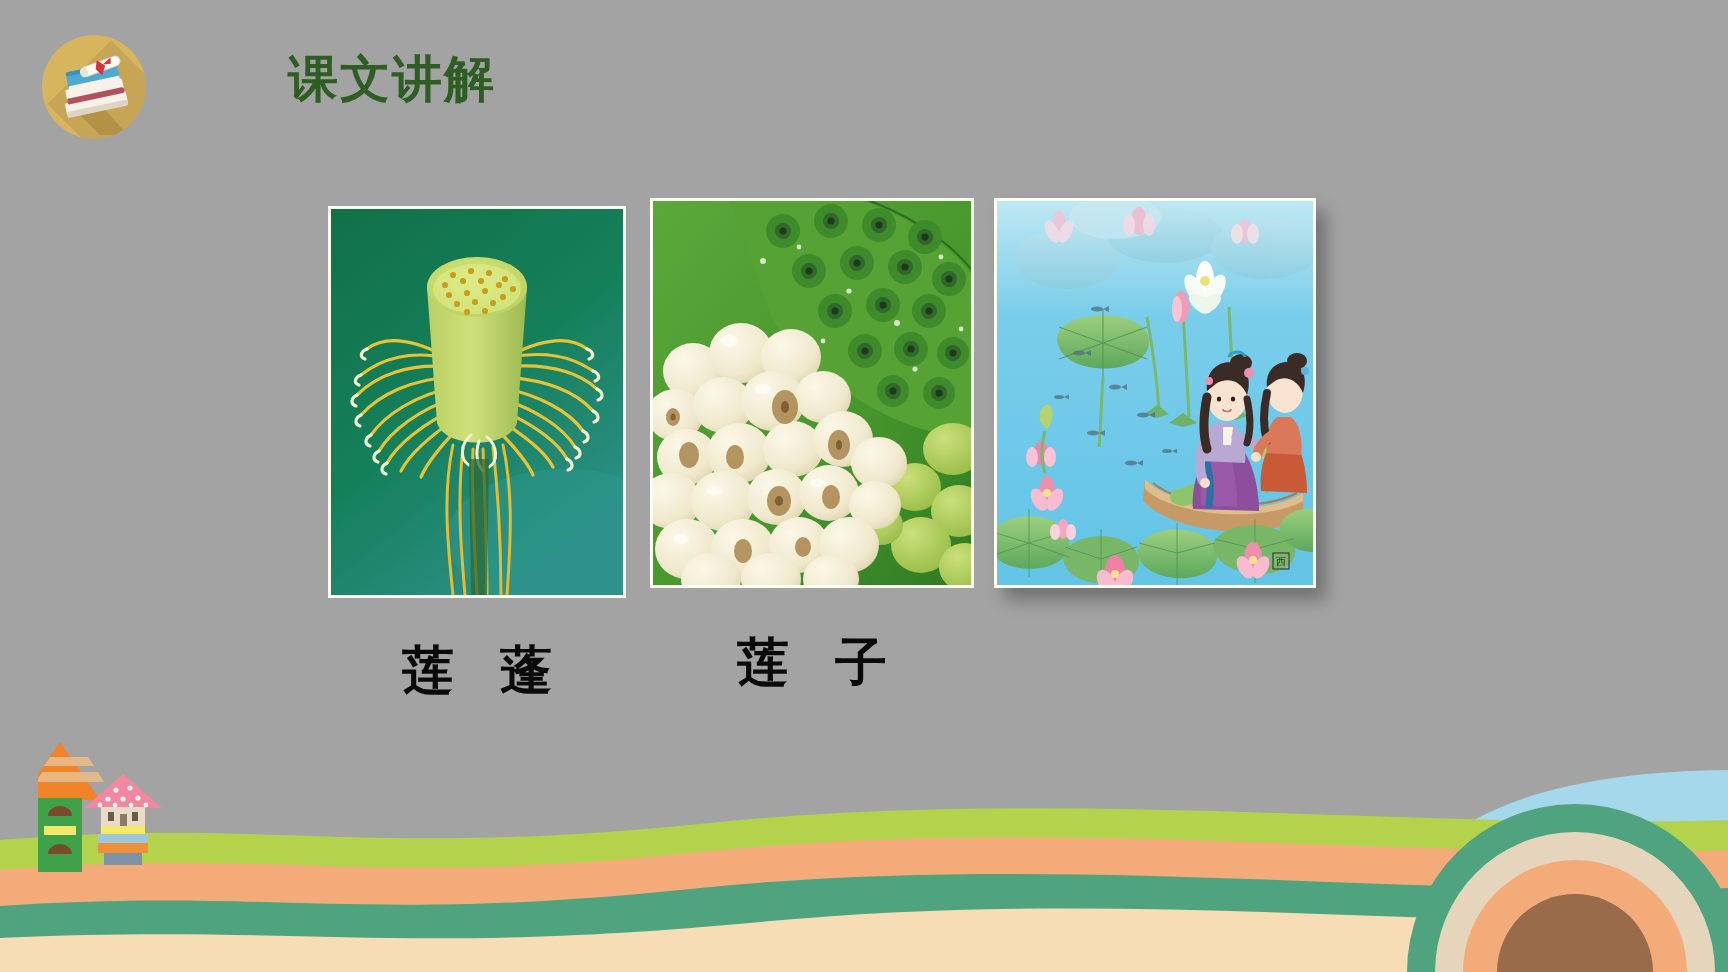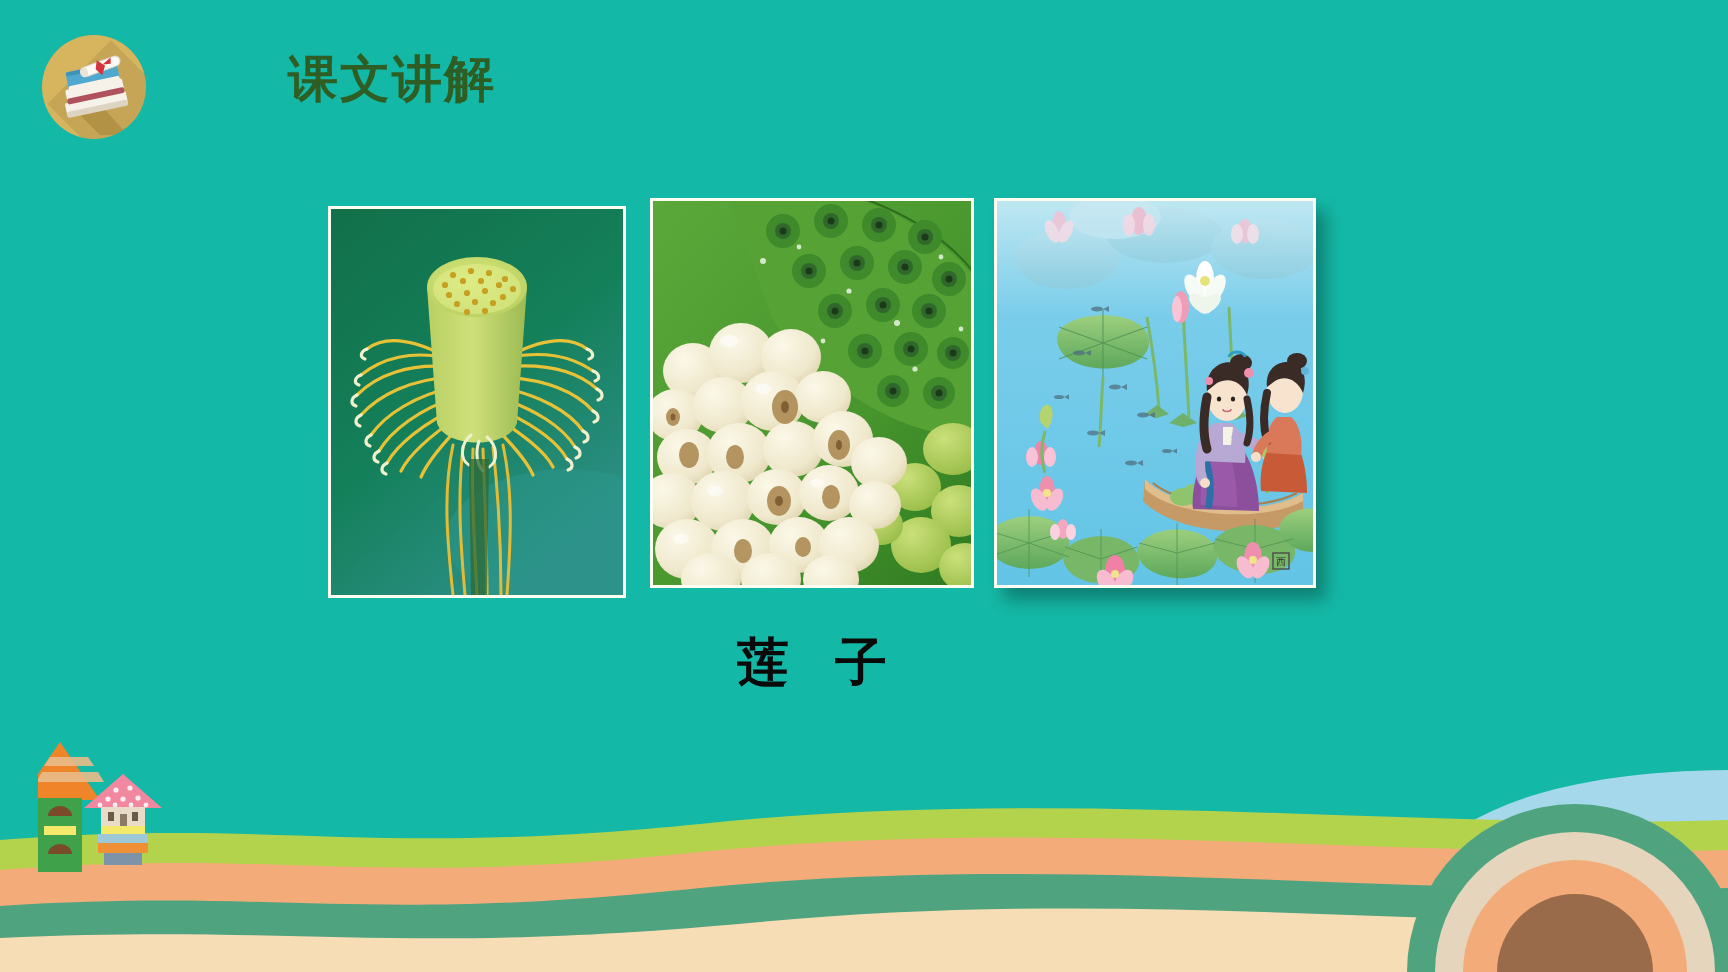--- a/index.html
+++ b/index.html
@@ -77,21 +77,21 @@
   #bottom-decor {
     position: absolute; left: 0; bottom: 0; width: 1728px; height: 260px;
   }
   #bottom-decor svg { display: block; }
 
   #houses { position: absolute; left: 38px; bottom: 100px; }
 </style>
 </head>
 <body>
 
-<div id="slide" style="background: #14b8a6; text-decoration: underline;">
+<div id="slide" style="background: #a3a3a3; text-decoration: underline;">
 
   <div id="header">
 
     <div id="badge" style="background: rgb(215, 180, 94);">
       <div class="shadowwedge"></div>
       <svg width="104" height="104" viewBox="0 0 104 104">
 
         <path d="M24 66 L58 100 L86 100 L44 54 Z" fill="rgba(120,90,20,0.25)"></path>
 
         <g transform="rotate(-12 52 52)">
@@ -221,20 +221,21 @@
           </g>
           <g stroke="#f0f0cc" stroke-width="3" fill="none" stroke-linecap="round">
             <path d="M140 226 c -10 8 -12 24 -2 30"></path>
             <path d="M156 228 c 10 8 12 24 2 30"></path>
             <path d="M148 232 c -4 12 -2 24 4 30"></path>
           </g>
 
           <path d="M138 250 L 158 250 L 156 386 L 140 386 Z" fill="#2e6a37" opacity="0.75"></path>
         </svg>
       </div>
+      <div class="caption">莲 蓬</div>
     </div>
 
     <div class="card" id="card-2">
       <div class="photo">
         <svg width="318" height="384" viewBox="0 0 318 384" preserveAspectRatio="none">
           <defs>
             <linearGradient id="podGreen" x1="0" y1="0" x2="1" y2="1">
               <stop offset="0%" stop-color="#5ba83a"></stop>
               <stop offset="60%" stop-color="#47962d"></stop>
               <stop offset="100%" stop-color="#2f7a22"></stop>

